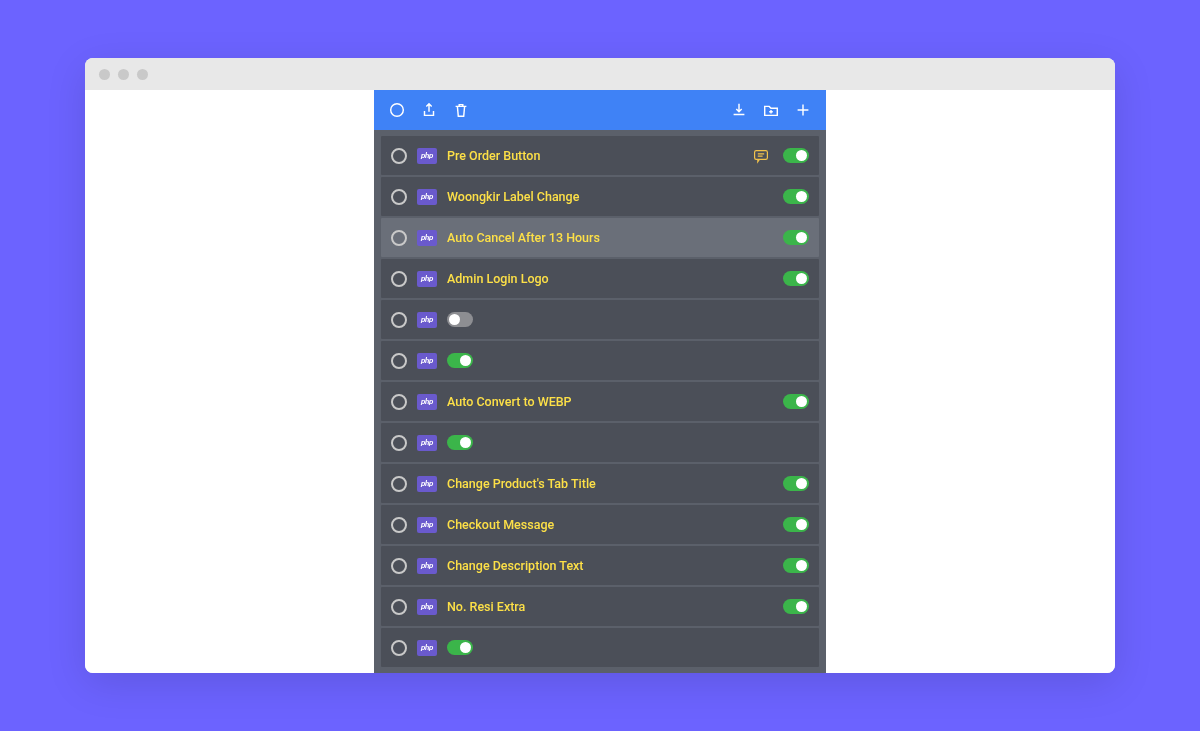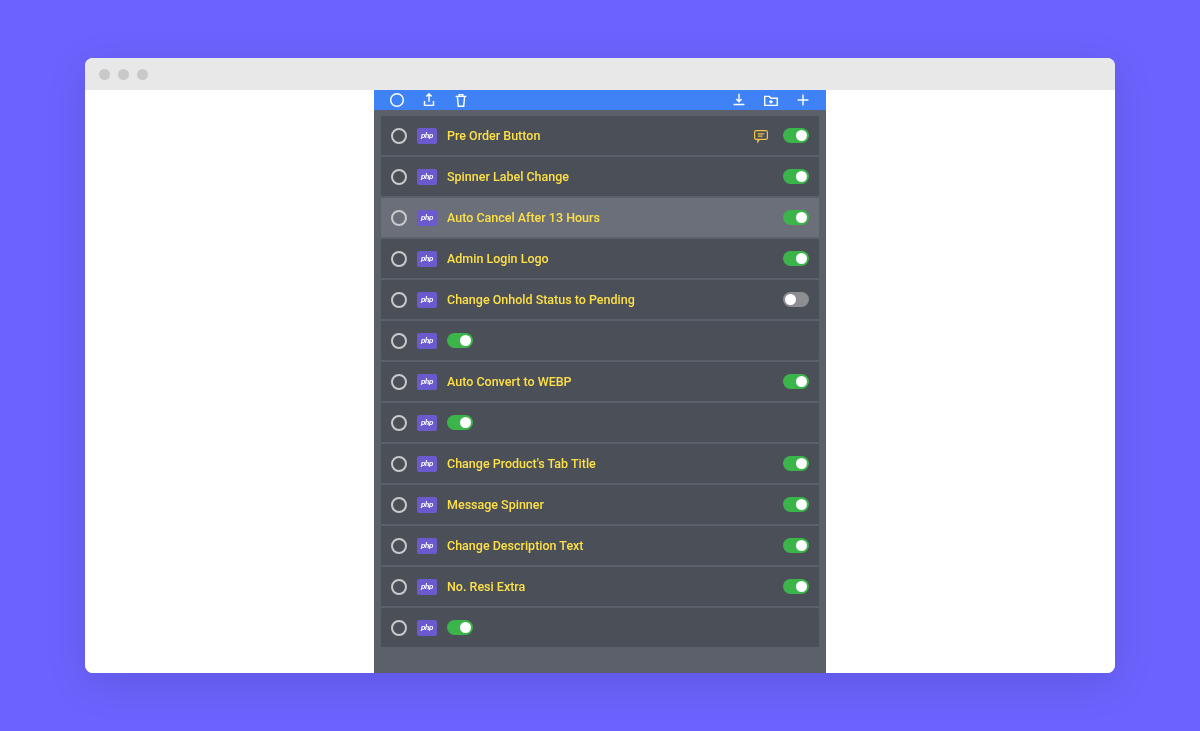--- a/index.html
+++ b/index.html
@@ -9,21 +9,21 @@
   .dot { width:11px; height:11px; border-radius:50%; background:#c9c9c9; }
   .viewport { flex:1; background:#fff; display:flex; justify-content:center; overflow:hidden; }
   .panel { width:452px; background:#5b606a; display:flex; flex-direction:column; }
 
   .toolbar { height:42px; background:#3f82f6; display:flex; align-items:center; padding:0 14px; color:#fff; }
   .tb-left { display:flex; align-items:center; gap:14px; }
   .tb-right { display:flex; align-items:center; gap:14px; margin-left:auto; }
   .tb-icon { width:18px; height:18px; display:flex; align-items:center; justify-content:center; cursor:pointer; }
   .tb-icon svg { stroke:#fff; stroke-width:1.6; fill:none; }
 
-  .list { padding:6px 4px 26px; display:flex; flex-direction:column; gap:2px; }
+  .list { padding:6px 4px 6px; display:flex; flex-direction:column; gap:2px; }
   .row { display:flex; align-items:center; height:39px; padding:0 10px; background:#4b4f58; border-radius:1px; gap:10px; margin:0 3px; }
   .row.sel { background:#6a6f79; }
   .radio { width:16px; height:16px; border-radius:50%; border:2px solid #c9c9c9; cursor:pointer; flex-shrink:0; }
   .php-badge { width:20px; height:16px; background:#6a5acd; border-radius:2px; display:flex; align-items:center; justify-content:center; flex-shrink:0; }
   .php-badge span { color:#fff; font-size:8px; font-weight:600; font-style:italic; letter-spacing:-.3px; }
   .label { color:#fde047; font-size:12.5px; font-weight:500; flex:1; }
   .note-icon { width:16px; height:14px; margin-right:4px; }
   .note-icon svg { stroke:#f2c24b; fill:none; stroke-width:1.5; }
   .toggle { width:26px; height:15px; border-radius:10px; position:relative; cursor:pointer; flex-shrink:0; }
   .toggle::after { content:""; position:absolute; width:11px; height:11px; border-radius:50%; background:#fff; top:2px; transition:none; }
@@ -94,21 +94,21 @@
                 <line x1="6" y1="6" x2="14" y2="6"></line>
                 <line x1="6" y1="9" x2="12" y2="9"></line>
               </svg></div>
             <div class="toggle on"></div>
           </div>
           <div class="row">
             <div class="radio"></div>
             <div class="php-badge">
               <span>php</span>
             </div>
-            <div class="label">Spinner Label Change</div>
+            <div class="label">Woongkir Label Change</div>
             <div class="toggle on"></div>
           </div>
           <div class="row sel">
             <div class="radio"></div>
             <div class="php-badge">
               <span>php</span>
             </div>
             <div class="label">Auto Cancel After 13 Hours</div>
             <div class="toggle on"></div>
           </div>
@@ -118,21 +118,20 @@
               <span>php</span>
             </div>
             <div class="label">Admin Login Logo</div>
             <div class="toggle on"></div>
           </div>
           <div class="row">
             <div class="radio"></div>
             <div class="php-badge">
               <span>php</span>
             </div>
-            <div class="label">Change Onhold Status to Pending</div>
             <div class="toggle off"></div>
           </div>
           <div class="row">
             <div class="radio"></div>
             <div class="php-badge">
               <span>php</span>
             </div>
             <div class="toggle on"></div>
           </div>
           <div class="row">
@@ -156,21 +155,21 @@
               <span>php</span>
             </div>
             <div class="label">Change Product's Tab Title</div>
             <div class="toggle on"></div>
           </div>
           <div class="row">
             <div class="radio"></div>
             <div class="php-badge">
               <span>php</span>
             </div>
-            <div class="label">Message Spinner</div>
+            <div class="label">Checkout Message</div>
             <div class="toggle on"></div>
           </div>
           <div class="row">
             <div class="radio"></div>
             <div class="php-badge">
               <span>php</span>
             </div>
             <div class="label">Change Description Text</div>
             <div class="toggle on"></div>
           </div>

